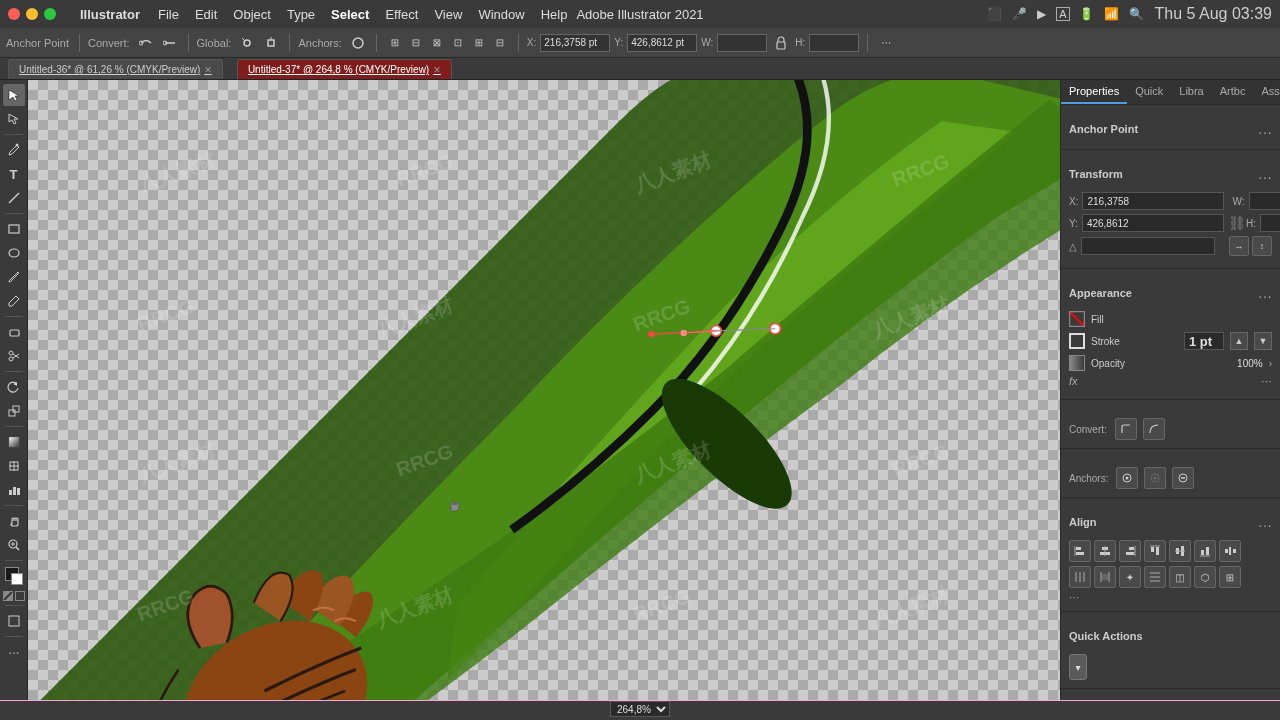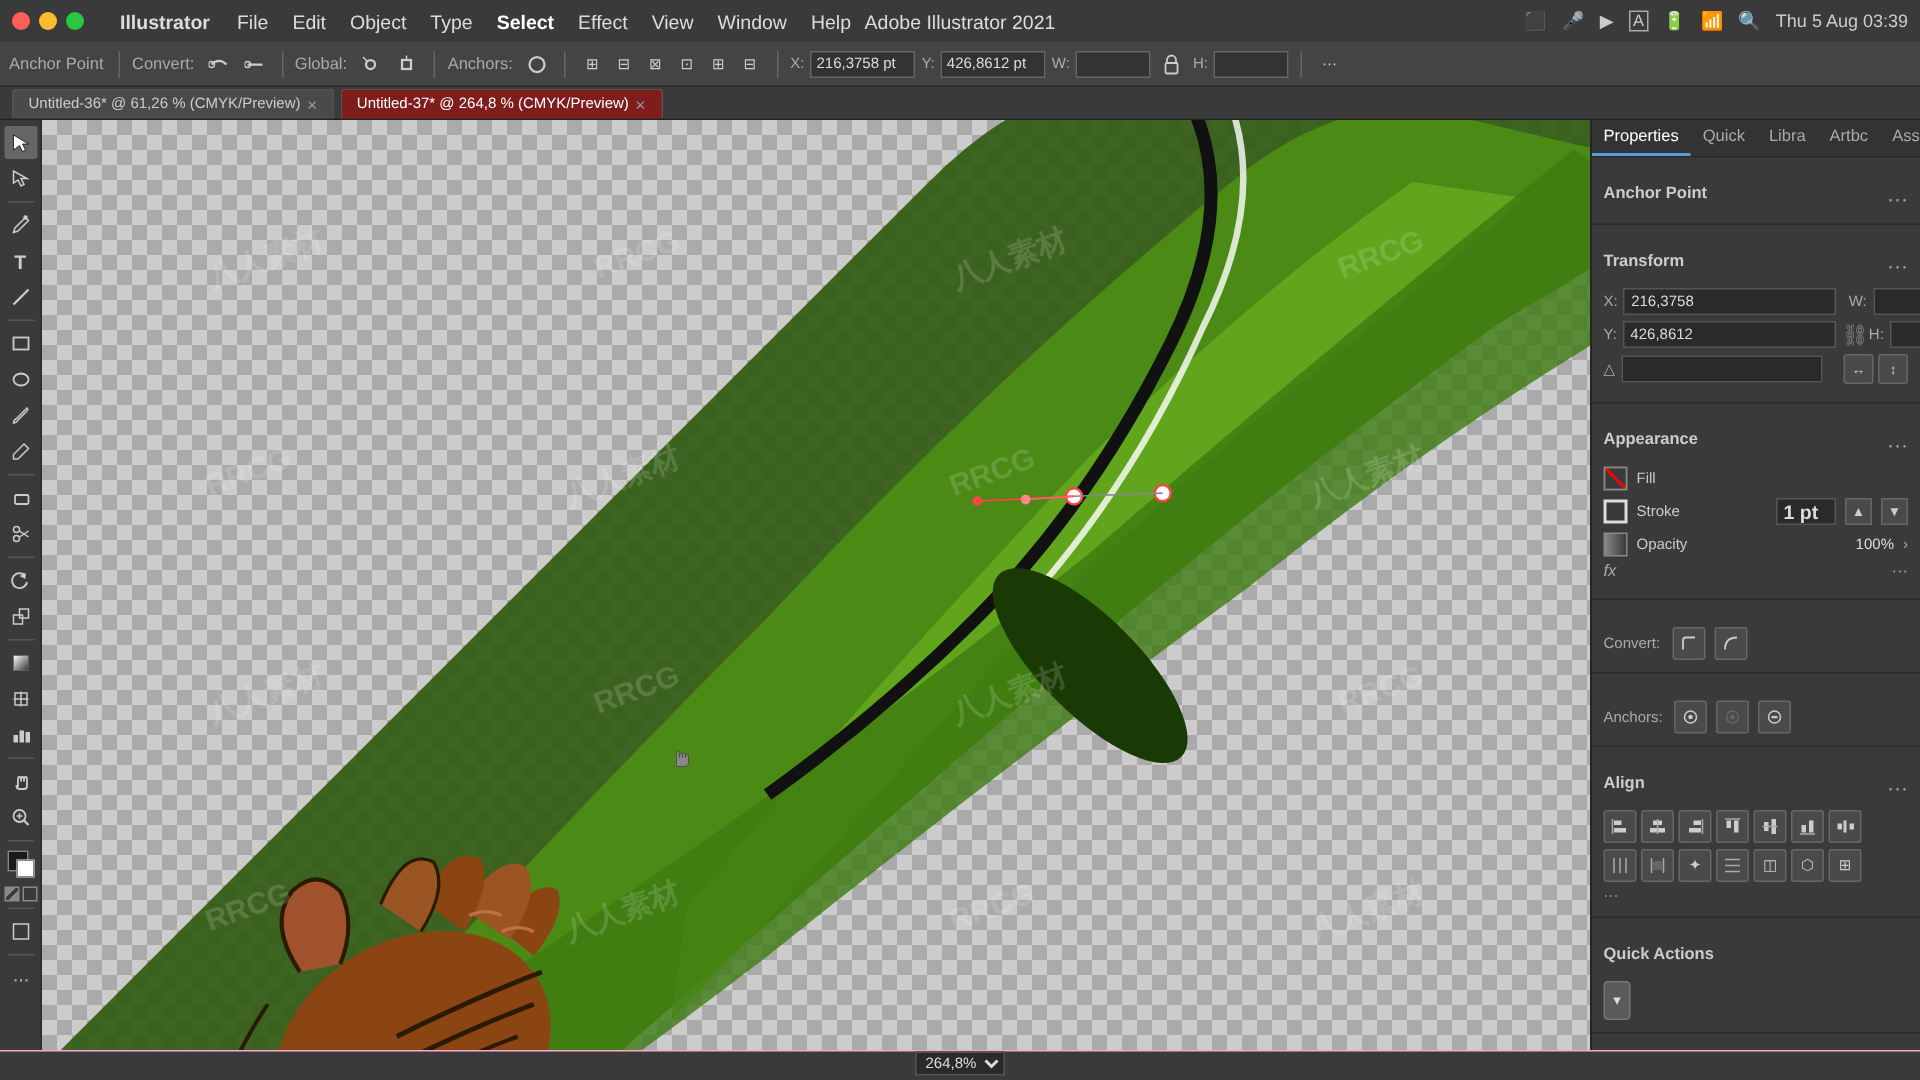--- a/index.html
+++ b/index.html
@@ -18,21 +18,21 @@
     .traffic-lights { display: flex; gap: 6px; align-items: center; }
     .tl { width: 12px; height: 12px; border-radius: 50%; }
     .tl-red { background: #ff5f57; }
     .tl-yellow { background: #febc2e; }
     .tl-green { background: #28c840; }
     .titlebar-app { font-size: 13px; font-weight: 600; color: #ddd; margin-left: 8px; }
     .titlebar-menu { display: flex; gap: 16px; margin-left: 12px; font-size: 13px; color: #ddd; }
     .titlebar-menu span { cursor: pointer; }
     .titlebar-center { position: absolute; left: 50%; transform: translateX(-50%); font-size: 13px; color: #ddd; font-weight: 500; }
     .titlebar-right { margin-left: auto; display: flex; align-items: center; gap: 10px; font-size: 12px; color: #ccc; }
-    .titlebar-right .time { font-size: 12px; }
+    .titlebar-right .time { font-size: 16px; }
 
     
     .toolbar {
       height: 30px;
       background: #444;
       border-bottom: 1px solid #2a2a2a;
       display: flex;
       align-items: center;
       padding: 0 6px;
       gap: 4px;
@@ -68,21 +68,22 @@
       background: #4a4a4a;
       border: 1px solid #555;
       border-bottom: none;
       border-radius: 3px 3px 0 0;
       font-size: 10px;
       color: #ccc;
       cursor: pointer;
       display: flex;
       align-items: center;
       gap: 4px;
-      margin-right: 4px;
+      margin-right: 14px;
+      text-decoration: underline;
     }
     .tab.active {
       background: #7f1d1d;
       color: #fff;
     }
     .tab-close { font-size: 9px; color: #999; cursor: pointer; }
 
     
     .main-layout {
       display: flex;

